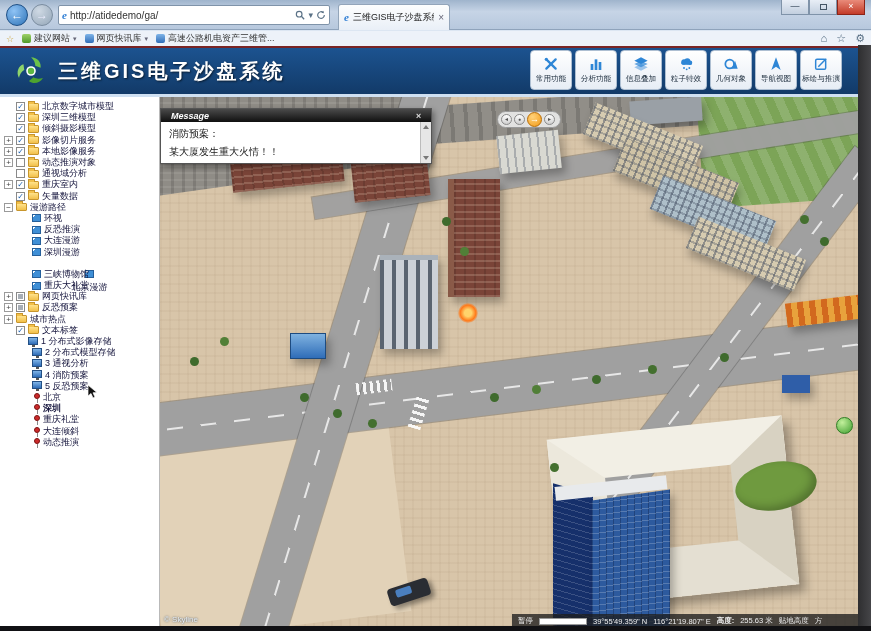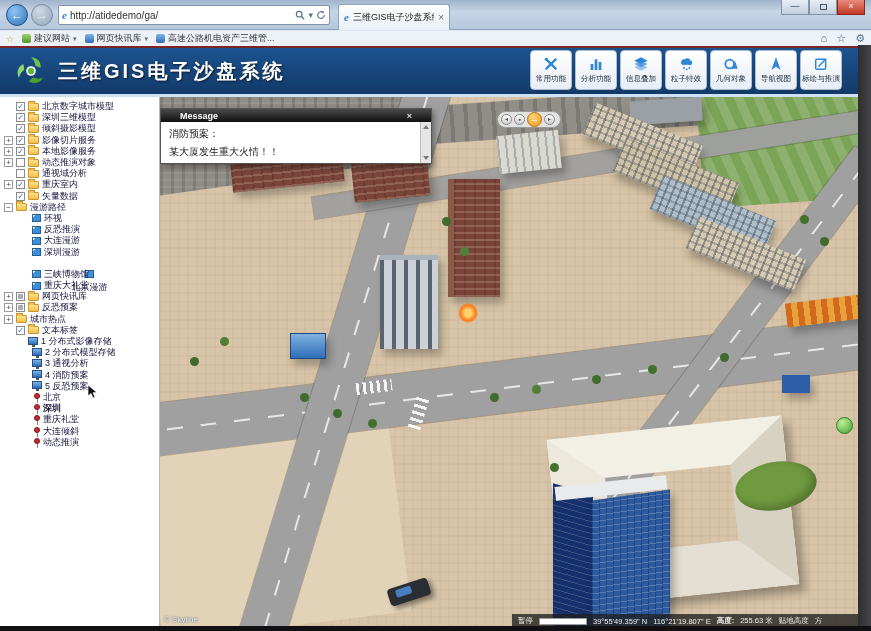--- a/index.html
+++ b/index.html
@@ -165,21 +165,21 @@
       292px -18px 0 #3f6b2d, 348px -28px 0 #44702f, 420px -40px 0 #3f6b2d, 160px -146px 0 #517f37,
       142px -176px 0 #3f6b2d, 500px -178px 0 #44702f, 520px -156px 0 #3f6b2d, -80px -56px 0 #517f37,
       -110px -36px 0 #3f6b2d, 250px 70px 0 #44702f; }
   .green-btn { left:676px; top:320px; width:17px; height:17px; border-radius:50%;
     background:radial-gradient(circle at 35% 30%,#c2f09c,#3f9e2f); border:1px solid #2e7d23; }
 
   
   .msg-popup { position:absolute; left:0; top:11px; width:272px; height:56px; background:#fff;
     border:1px solid #555; box-shadow:2px 3px 6px rgba(0,0,0,.4); }
   .msg-title { height:13px; background:linear-gradient(#4a4a4a,#101010); color:#fff; font-size:9px;
-    font-weight:bold; padding:1px 19px; display:flex; align-items:center; }
+    font-weight:bold; padding:1px 10px; display:flex; align-items:center;font-style:italic; }
   .msg-title .x { margin-left:auto; font-size:9px; color:#ddd; }
   .msg-body { position:absolute; left:0; top:13px; right:11px; bottom:0; padding:3px 8px;
     font-size:10px; color:#222; line-height:1.8; }
   .msg-scroll { position:absolute; right:0; top:13px; bottom:0; width:11px; background:#e6e6e6;
     border-left:1px solid #bbb; }
   .sc-up, .sc-dn { position:absolute; left:2px; width:0; height:0; border-left:3px solid transparent;
     border-right:3px solid transparent; }
   .sc-up { top:3px; border-bottom:4px solid #777; }
   .sc-dn { bottom:3px; border-top:4px solid #777; }
 

